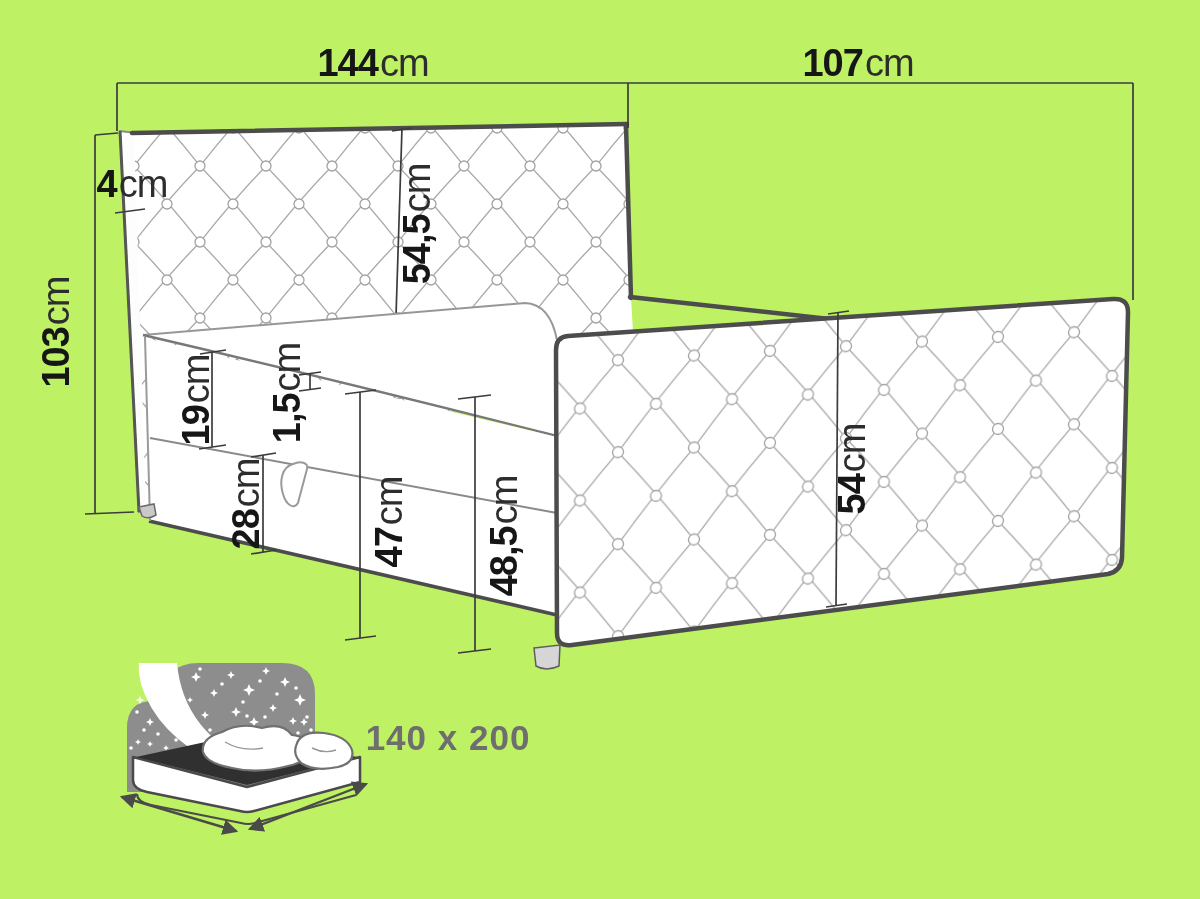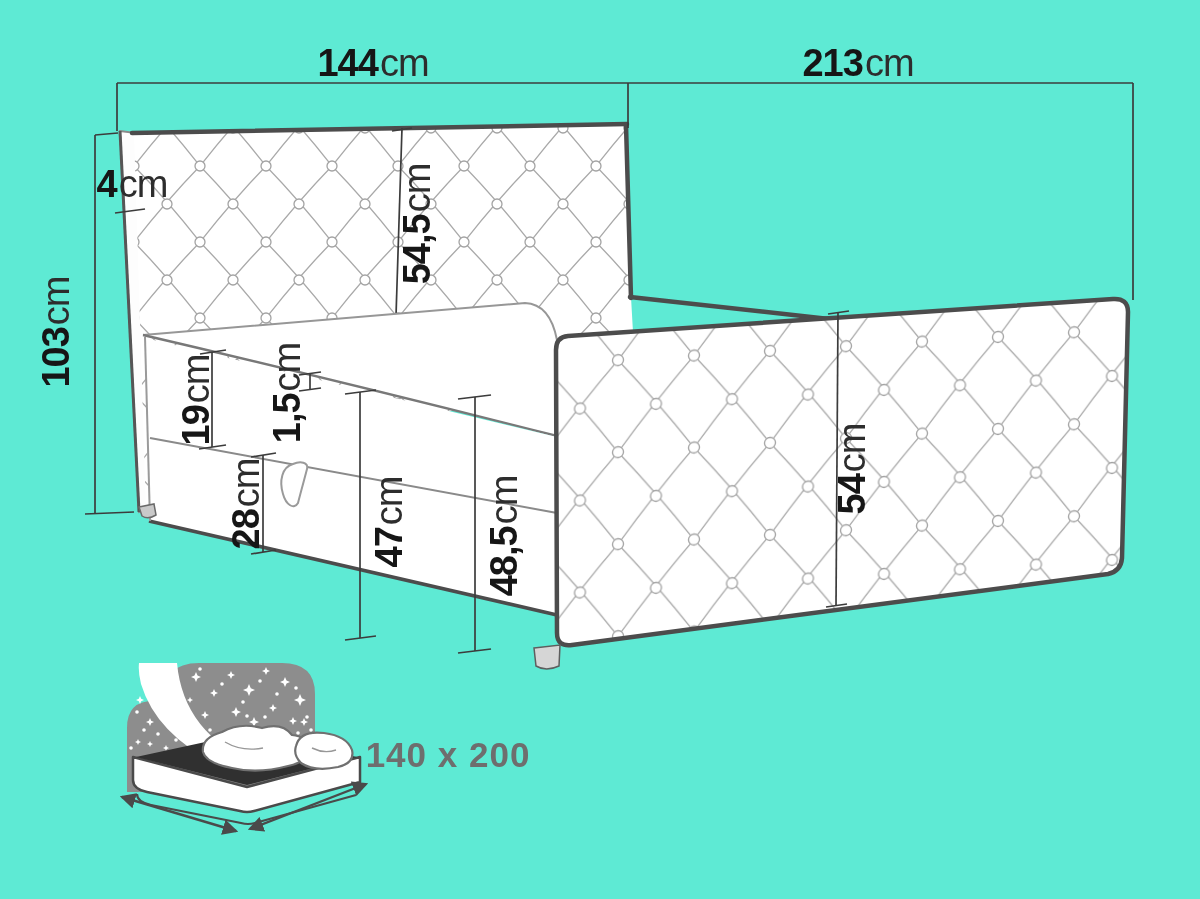--- a/index.html
+++ b/index.html
@@ -1,25 +1,25 @@
 <!DOCTYPE html>
 <html><head>
 <meta charset="utf-8">
 <style>
   html,body{margin:0;padding:0;background:#fff;}
-  .stage{position:relative;width:1200px;height:899px;background:#5eead4;overflow:hidden;
+  .stage{position:relative;width:1200px;height:899px;background:#bef264;overflow:hidden;
          font-family:"Liberation Sans",sans-serif;}
   .stage svg{position:absolute;left:0;top:0;}
   .dim-label{position:absolute;font-size:38px;color:#161616;letter-spacing:-1px;white-space:nowrap;
              transform:translate(-50%,-50%);line-height:1;}
   .dim-label.rot{transform:translate(-50%,-50%) rotate(-90deg);}
   .dim-label .num{font-weight:700;}
   .dim-label .unit{font-weight:400;color:#2d2d2d;margin-left:2px;}
   .size-label{position:absolute;font-size:35px;font-weight:700;color:#6e6e6e;letter-spacing:1px;
-              white-space:nowrap;transform:translate(-50%,-50%);margin-top:17px;}
+              white-space:nowrap;transform:translate(-50%,-50%);}
 </style>
 </head>
 <body>
 
 <div class="stage">
 
   <svg width="1200" height="899" viewBox="0 0 1200 899">
     <defs>
       <pattern id="tuftH" width="66" height="76" patternUnits="userSpaceOnUse" patternTransform="translate(2,14)">
         <path d="M0,0 Q33,34 66,76" fill="none" stroke="#a9a9a9" stroke-width="1.3"></path>
@@ -176,21 +176,21 @@
       <path d="M312,748 Q324,754 336,750" fill="none" stroke="#979797" stroke-width="1.4"></path>
       <line x1="122" y1="797" x2="236" y2="831" stroke="#4a4a4a" stroke-width="2.4" marker-start="url(#ah)" marker-end="url(#ah)"></line>
       <line x1="250" y1="829" x2="366" y2="784" stroke="#4a4a4a" stroke-width="2.4" marker-start="url(#ah)" marker-end="url(#ah)"></line>
     </g>
   </svg>
 
   <div class="dim-label" style="left:373px;top:63px">
     <span class="num">144</span><span class="unit">cm</span>
   </div>
   <div class="dim-label" style="left:858px;top:63px">
-    <span class="num">213</span><span class="unit">cm</span>
+    <span class="num">107</span><span class="unit">cm</span>
   </div>
   <div class="dim-label rot" style="left:56px;top:332px">
     <span class="num">103</span><span class="unit">cm</span>
   </div>
   <div class="dim-label" style="left:132px;top:184px">
     <span class="num">4</span><span class="unit">cm</span>
   </div>
   <div class="dim-label rot" style="left:417px;top:224px">
     <span class="num">54,5</span><span class="unit">cm</span>
   </div>

